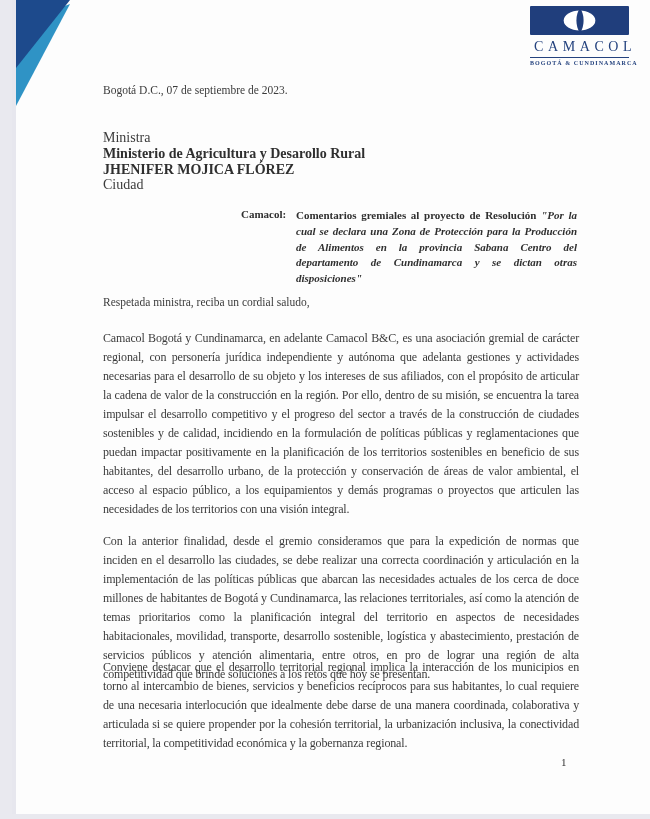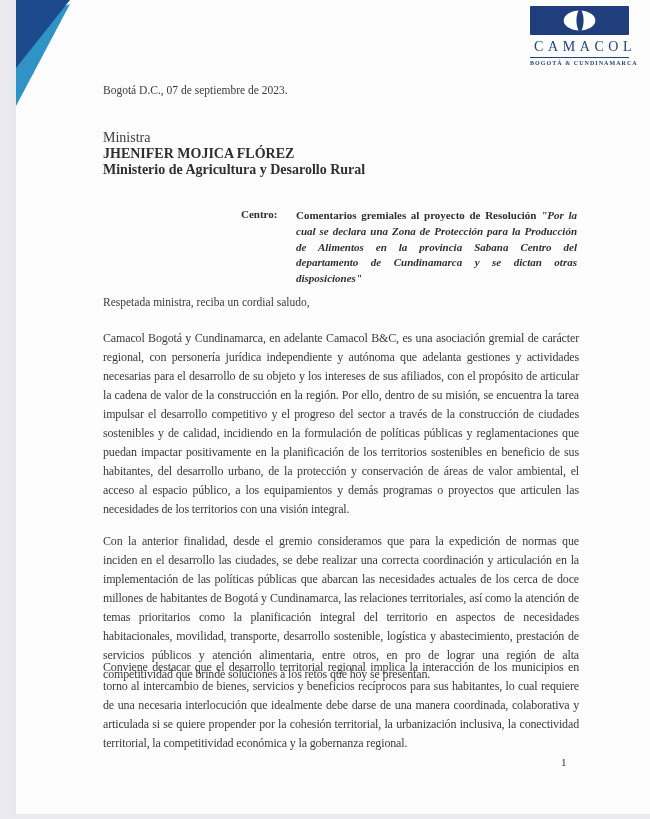--- a/index.html
+++ b/index.html
@@ -57,26 +57,27 @@
     </div>
     <div class="logo-word">CAMACOL</div>
     <div class="logo-rule"></div>
     <div class="logo-sub">BOGOTÁ &amp; CUNDINAMARCA</div>
   </div>
 
   <div class="date">Bogotá D.C., 07 de septiembre de 2023.</div>
 
   <div class="recipient">
     <div>Ministra</div>
+    <div class="b">Ministerio de Agricultura y Desarollo Rural</div>
     <div class="b">JHENIFER MOJICA FLÓREZ</div>
-    <div class="b">Ministerio de Agricultura y Desarollo Rural</div>
+    <div>Ciudad</div>
   </div>
 
   <div class="subject">
-    <div class="subject-label">Centro:</div>
+    <div class="subject-label">Camacol:</div>
     <div class="subject-text"><span>Comentarios gremiales al proyecto de Resolución </span><span class="i">"Por la cual se declara una Zona de Protección para la Producción de Alimentos en la provincia Sabana Centro del departamento de Cundinamarca y se dictan otras disposiciones"</span></div>
   </div>
 
   <div class="greeting">Respetada ministra, reciba un cordial saludo,</div>
 
   <p class="para p1">Camacol Bogotá y Cundinamarca, en adelante Camacol B&amp;C, es una asociación gremial de carácter regional, con personería jurídica independiente y autónoma que adelanta gestiones y actividades necesarias para el desarrollo de su objeto y los intereses de sus afiliados, con el propósito de articular la cadena de valor de la construcción en la región. Por ello, dentro de su misión, se encuentra la tarea impulsar el desarrollo competitivo y el progreso del sector a través de la construcción de ciudades sostenibles y de calidad, incidiendo en la formulación de políticas públicas y reglamentaciones que puedan impactar positivamente en la planificación de los territorios sostenibles en beneficio de sus habitantes, del desarrollo urbano, de la protección y conservación de áreas de valor ambiental, el acceso al espacio público, a los equipamientos y demás programas o proyectos que articulen las necesidades de los territorios con una visión integral.</p>
   <p class="para p2">Con la anterior finalidad, desde el gremio consideramos que para la expedición de normas que inciden en el desarrollo las ciudades, se debe realizar una correcta coordinación y articulación en la implementación de las políticas públicas que abarcan las necesidades actuales de los cerca de doce millones de habitantes de Bogotá y Cundinamarca, las relaciones territoriales, así como la atención de temas prioritarios como la planificación integral del territorio en aspectos de necesidades habitacionales, movilidad, transporte, desarrollo sostenible, logística y abastecimiento, prestación de servicios públicos y atención alimentaria, entre otros, en pro de lograr una región de alta competitividad que brinde soluciones a los retos que hoy se presentan.</p>
   <p class="para p3">Conviene destacar que el desarrollo territorial regional implica la interacción de los municipios en torno al intercambio de bienes, servicios y beneficios recíprocos para sus habitantes, lo cual requiere de una necesaria interlocución que idealmente debe darse de una manera coordinada, colaborativa y articulada si se quiere propender por la cohesión territorial, la urbanización inclusiva, la conectividad territorial, la competitividad económica y la gobernanza regional.</p>
 
   <div class="page-number">1</div>

